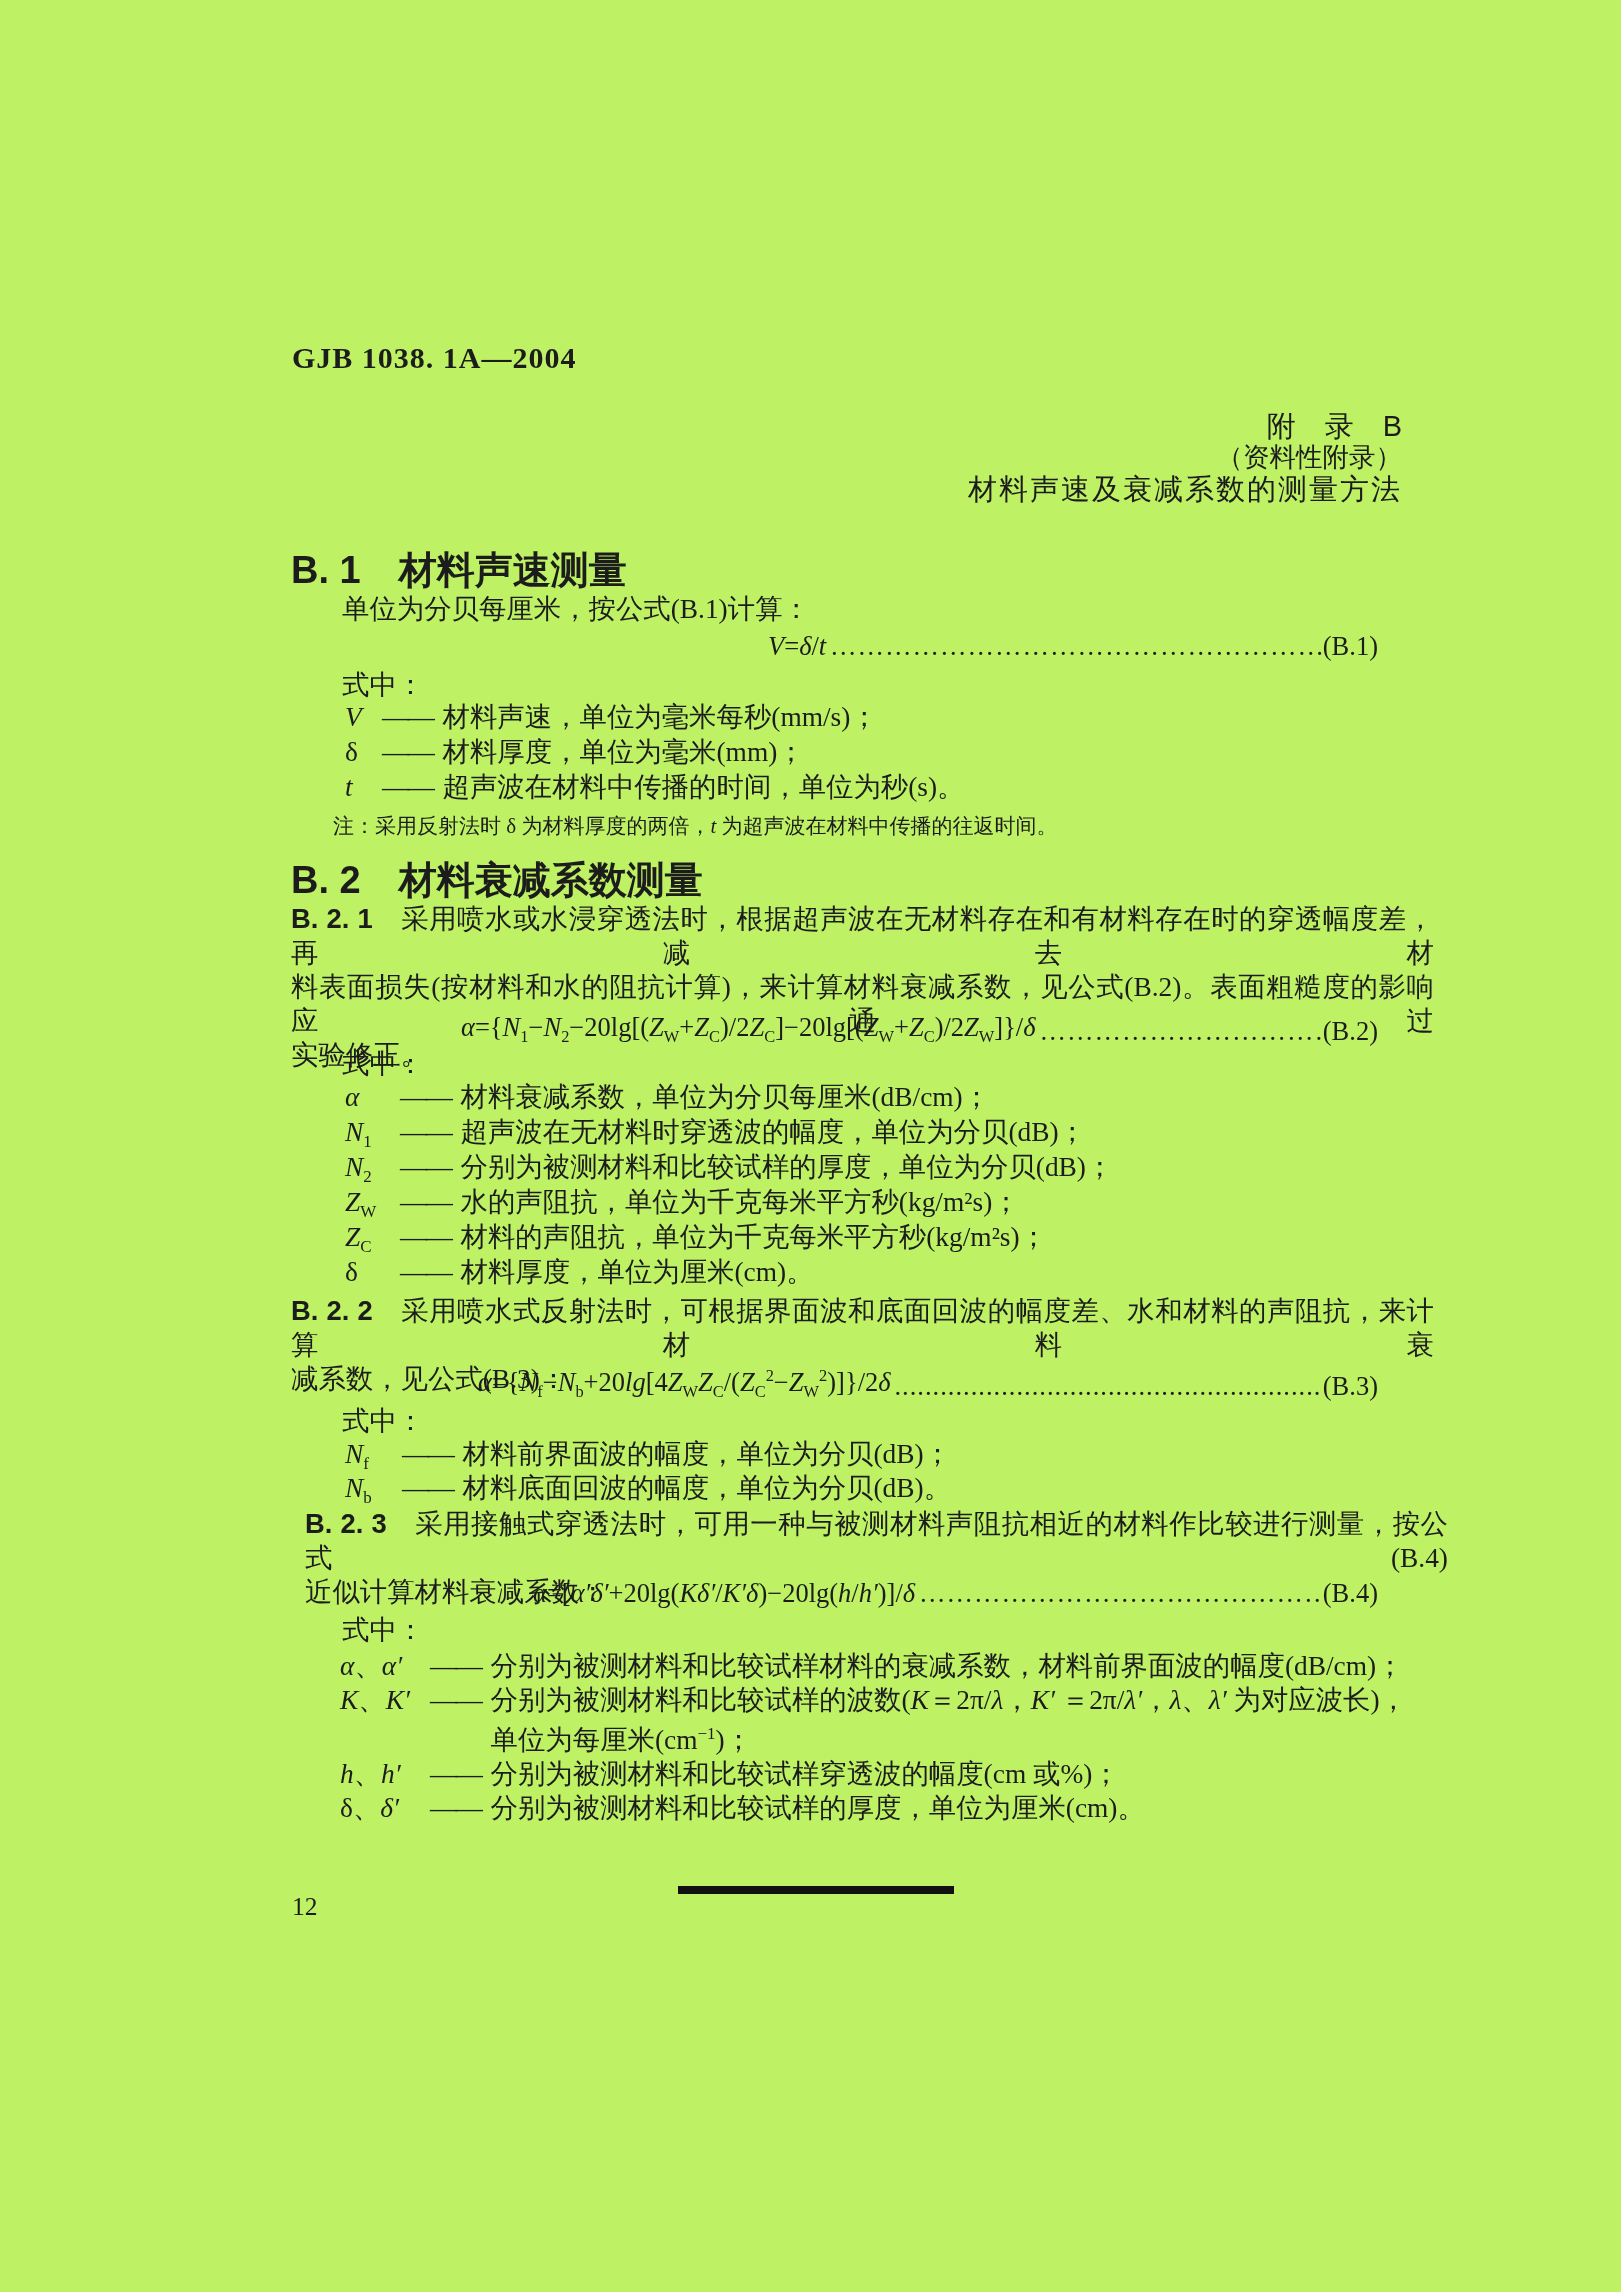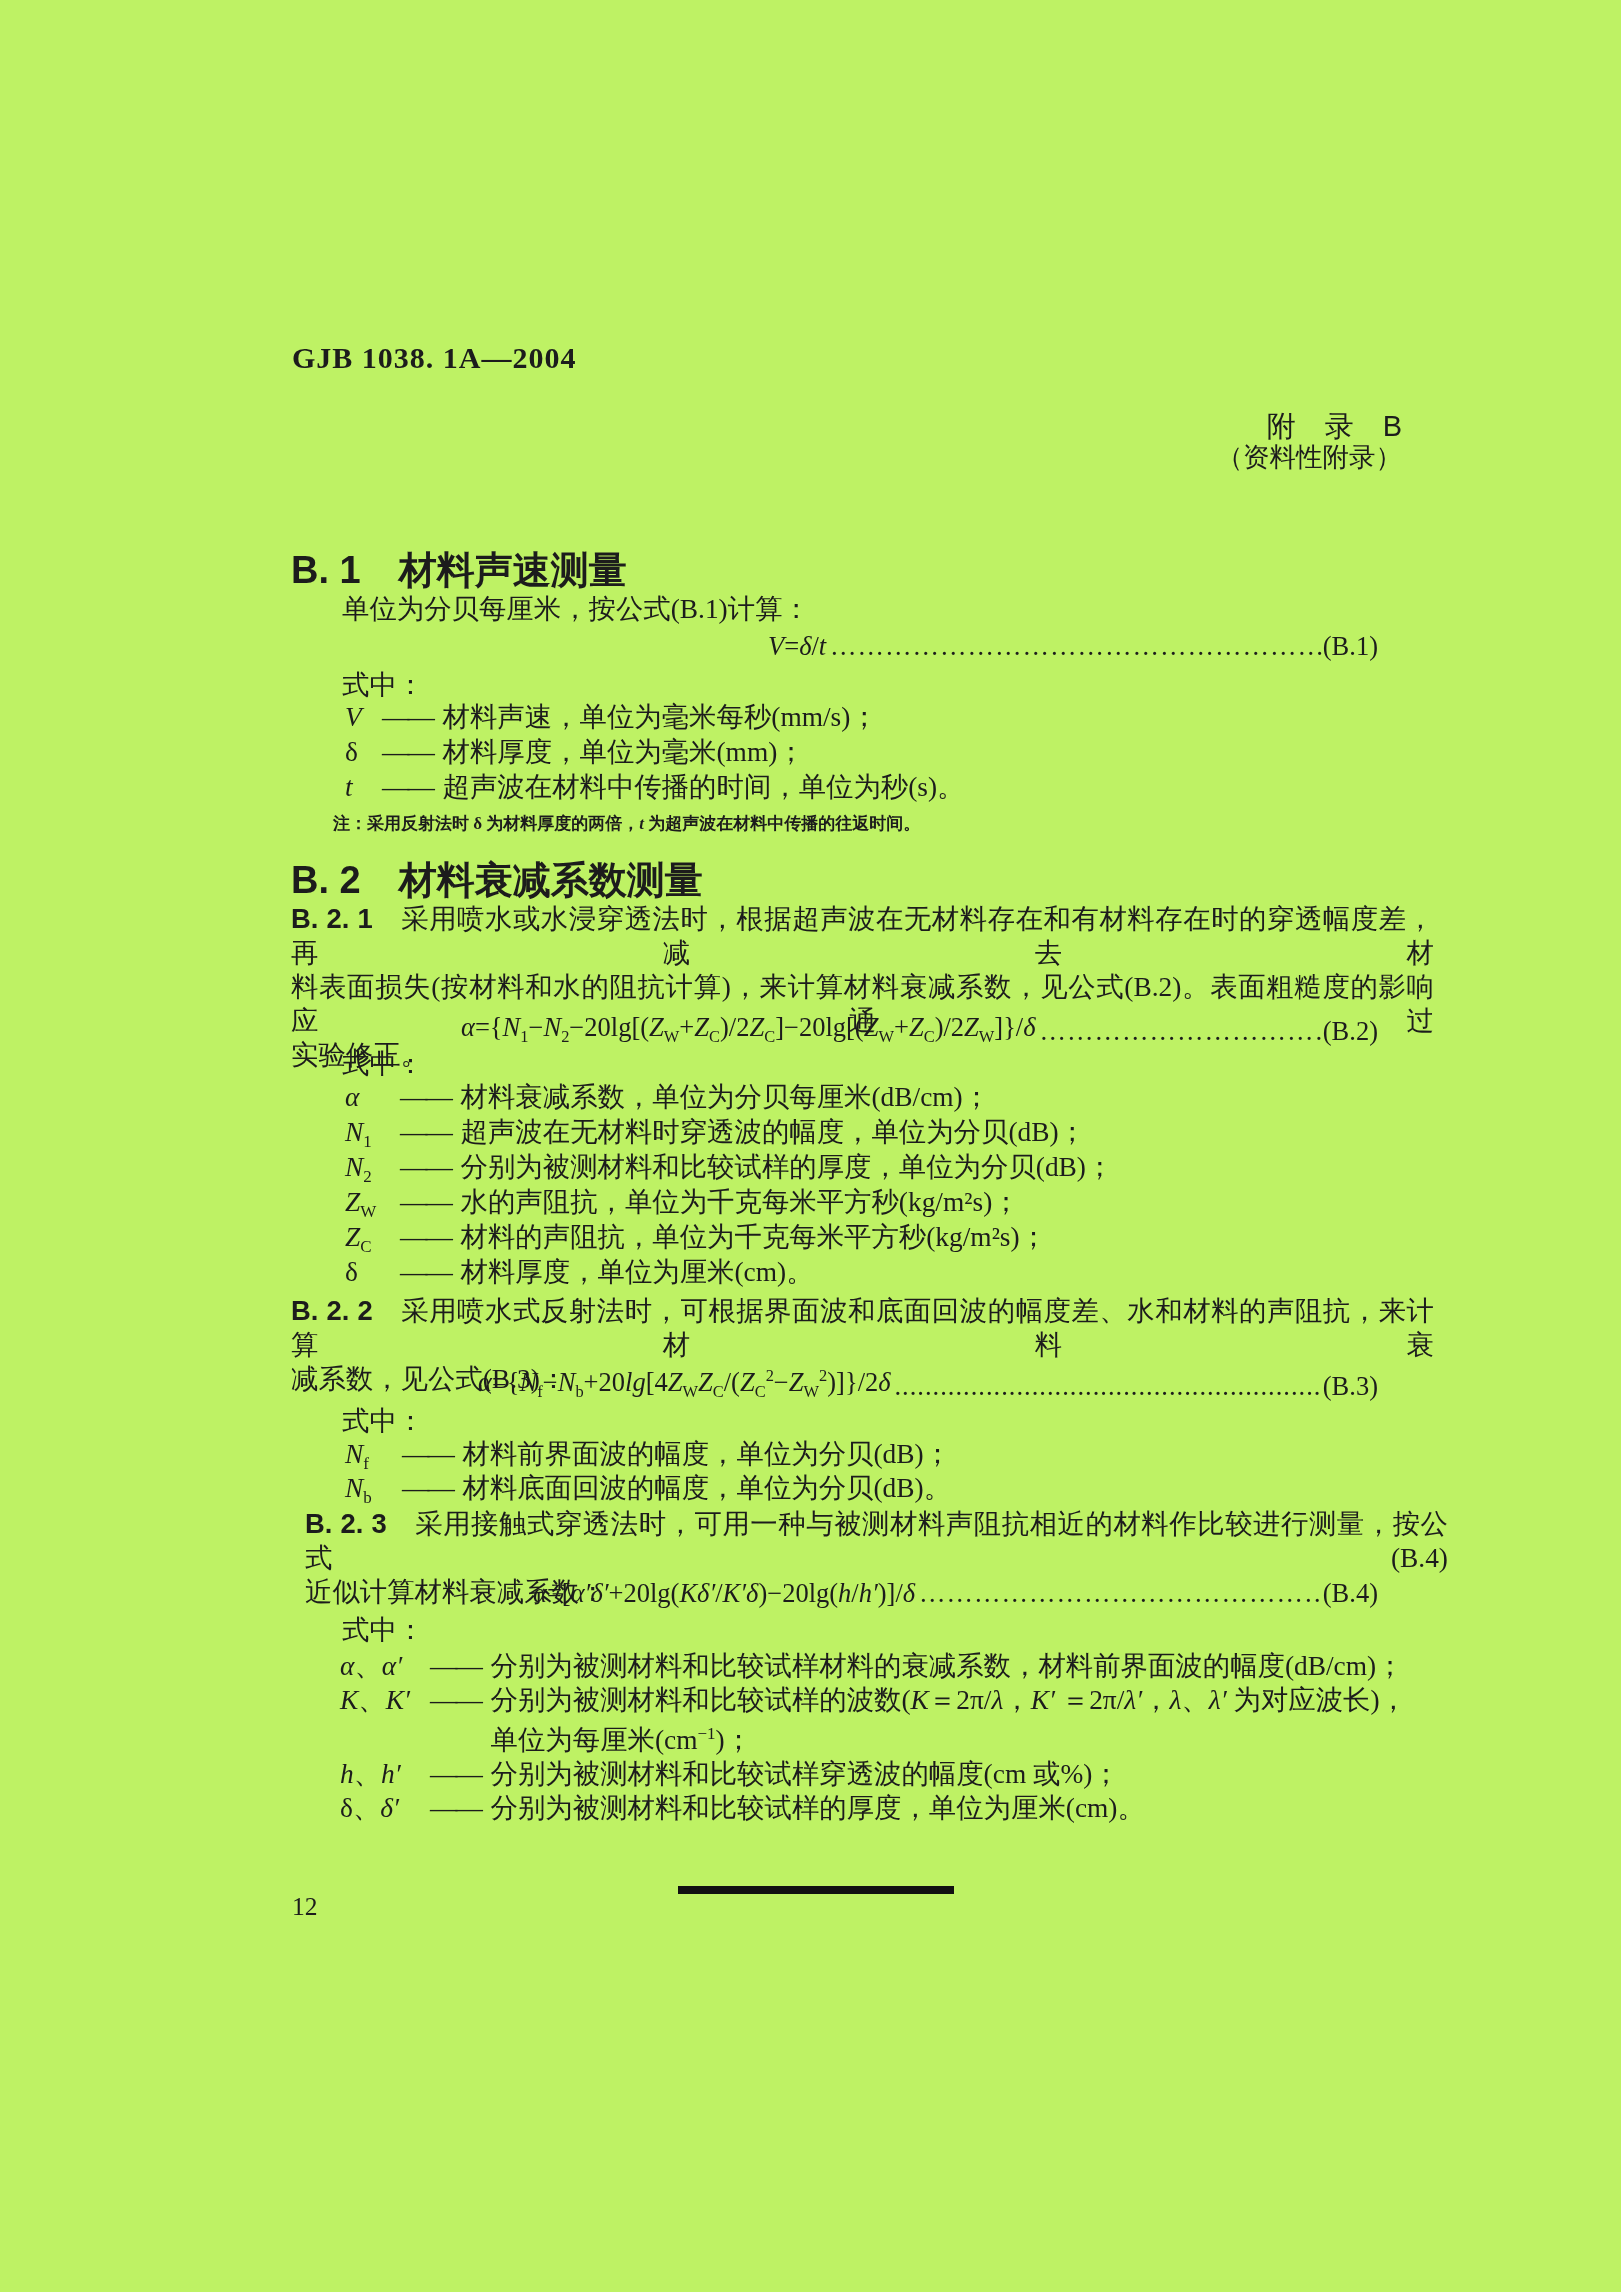--- a/index.html
+++ b/index.html
@@ -27,34 +27,35 @@
   i.v{font-family:"Liberation Serif","DejaVu Serif",serif;font-style:italic;}
   sub,sup{font-size:0.62em;font-style:normal;}
   .def{display:flex;align-items:baseline;font-size:27.4px;line-height:34px;}
   .def .sym{white-space:nowrap;}
   .def .dsh{white-space:nowrap;margin-right:9.8px;letter-spacing:-2px;}
   .def .dtx{flex:1;}
   .w1 .sym{min-width:37px;}
   .w2 .sym{min-width:55px;}
   .w3 .sym{min-width:57px;}
   .w4 .sym{min-width:90px;}
-  .note{font-size:17px;font-weight:bold;}
+  .note{font-size:21px;}
   #footer-rule{left:678px;top:1886px;width:276px;height:7.8px;background:#111;}
   #page-no{left:292px;top:1892px;font-size:25.5px;}
 </style>
 </head>
 <body>
 
 <div id="page">
 
   <div class="abs hd" id="std-no">GJB 1038. 1A—2004</div>
 
   <div class="abs sans" id="title-block">
     <div class="t1">附　录　B</div>
     <div class="t2">（资料性附录）</div>
+    <div class="t3">材料声速及衰减系数的测量方法</div>
   </div>
 
   <div class="abs sec-head" style="left:291px;top:545px;">B. 1　材料声速测量</div>
 
   <div class="abs body-txt indent" style="top:592px;">单位为分贝每厘米，按公式(B.1)计算：</div>
 
   <div class="abs frow" style="left:768px;top:631px;width:610px;">
     <span class="eq"><i class="v">V</i>=<i class="v">δ</i>/<i class="v">t</i></span>
     <span class="dots">………………………………………………………………………………………………</span>
     <span class="flabel">(B.1)</span>

